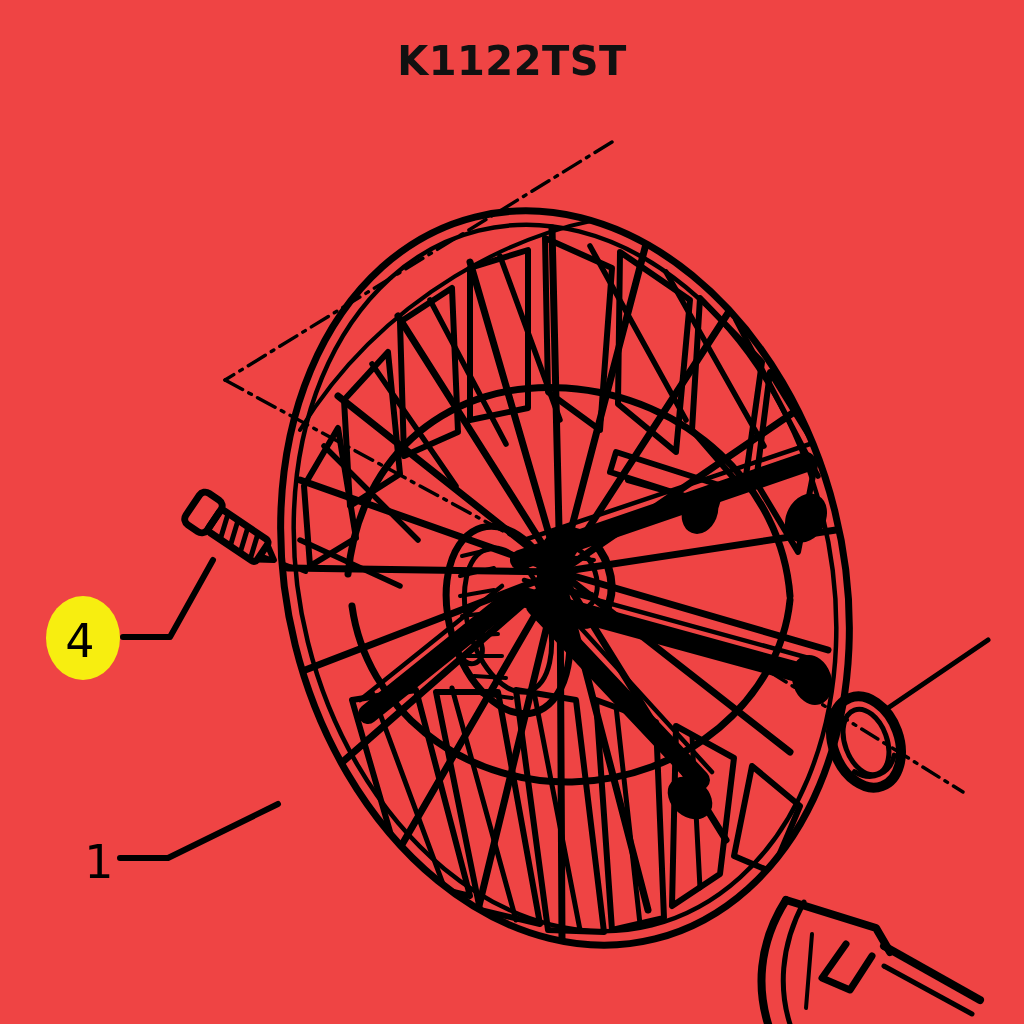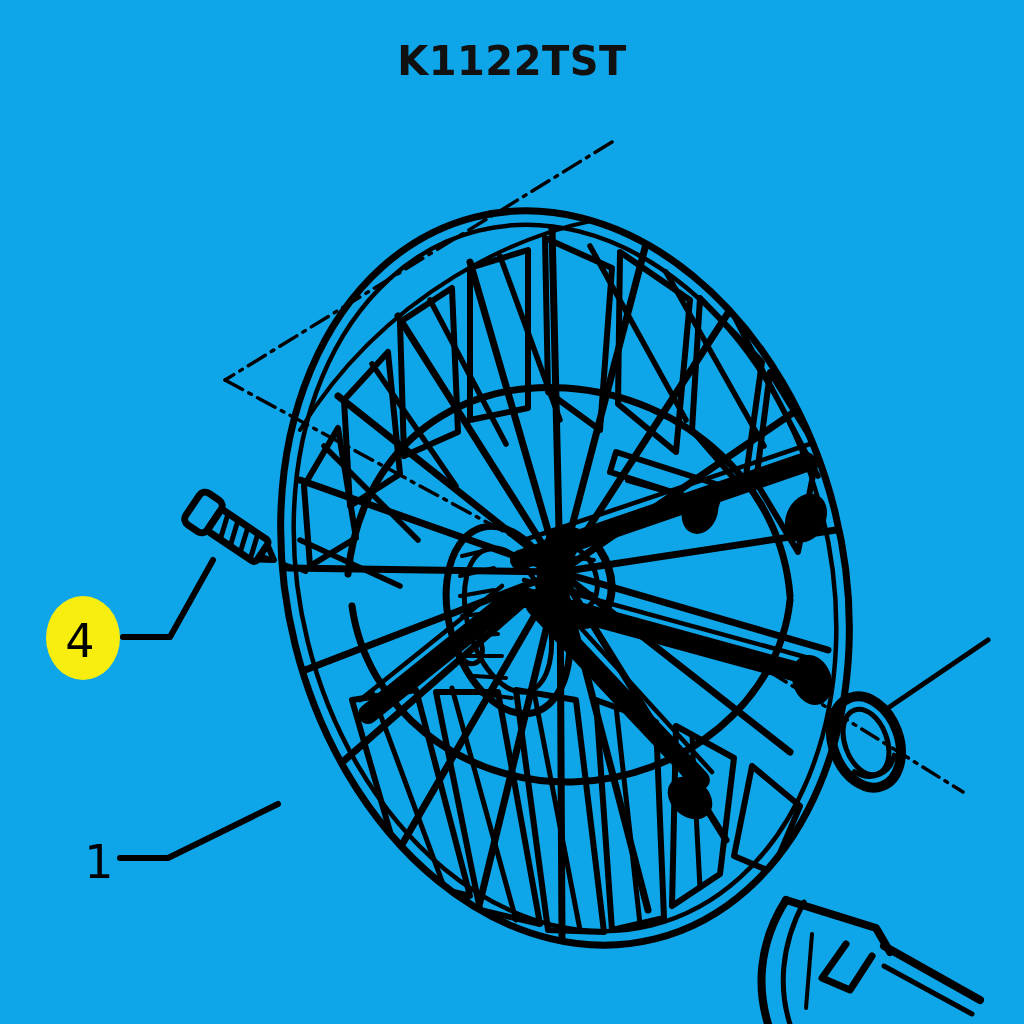--- a/index.html
+++ b/index.html
@@ -12,21 +12,21 @@
     width: 1024px;
     height: 1024px;
     overflow: hidden;
     font-family: "Liberation Sans", sans-serif;
     position: relative;
   }
   #diagram-root {
     position: relative;
     width: 1024px;
     height: 1024px;
-    background: #0ea5e9;
+    background: #ef4444;
   }
   .title {
     position: absolute;
     top: 38px;
     left: 0;
     width: 1024px;
     text-align: center;
     font-family: "DejaVu Sans", "Liberation Sans", sans-serif;
     font-weight: bold;
     font-size: 40px;

